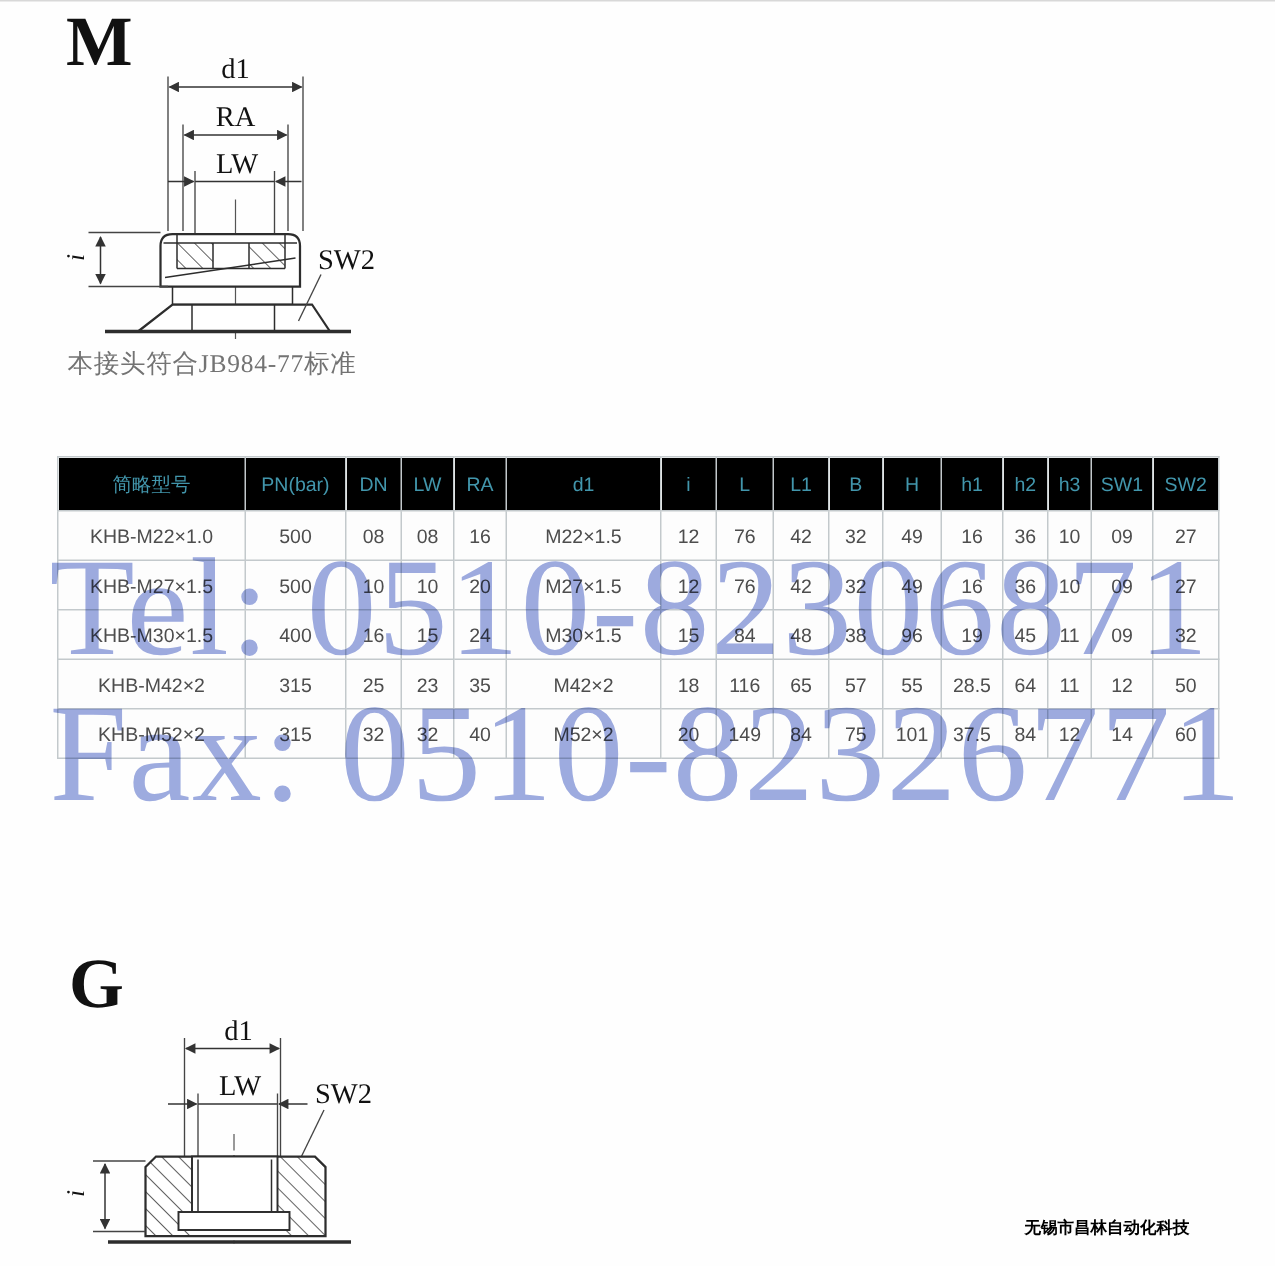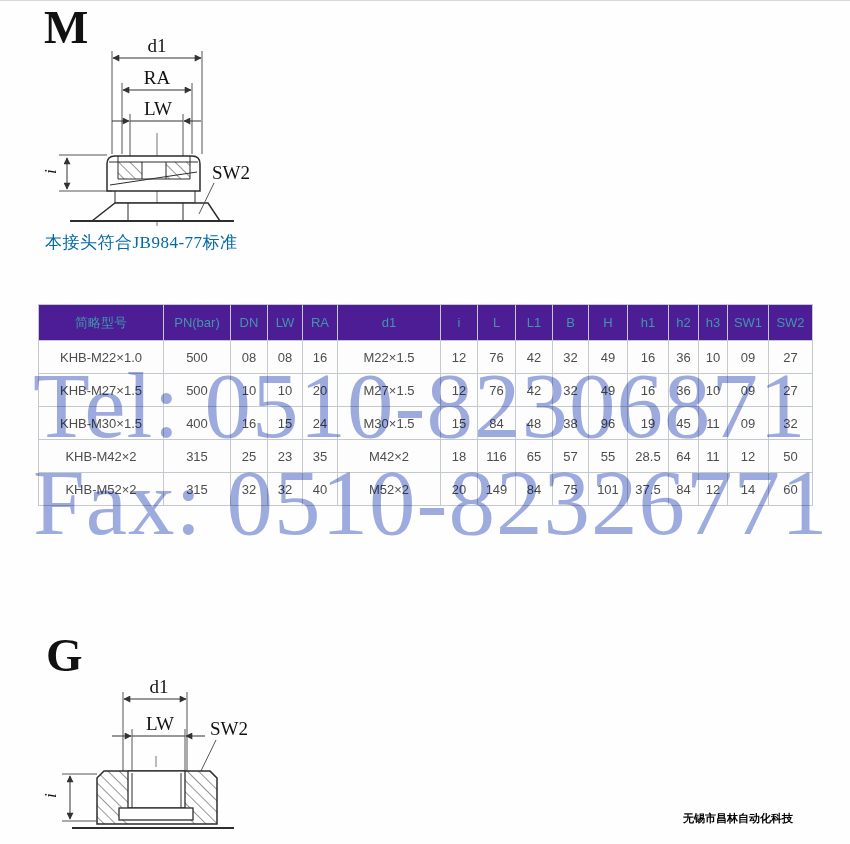--- a/index.html
+++ b/index.html
@@ -15,33 +15,33 @@
   .ext-line{stroke:#444;stroke-width:0.9;}
   .outline{stroke:#2d2d2d;stroke-width:1.5;fill:#fff;}
   .thinpart{stroke:#2d2d2d;stroke-width:1;fill:none;}
   .ground{stroke:#2d2d2d;stroke-width:2.2;}
   .centerline{stroke:#555;stroke-width:0.8;}
   .dim-label{font-family:"Liberation Serif",serif;font-size:19px;fill:#111;}
   .big-letter{font-family:"Liberation Serif",serif;font-size:47px;font-weight:bold;fill:#111;}
   .i-label{font-family:"Liberation Serif",serif;font-size:17px;font-style:italic;fill:#111;}
   .caption{
     position:absolute;left:45px;top:230px;font-family:"Liberation Serif",serif;
-    font-size:17px;color:#0369a1;letter-spacing:0.5px;
+    font-size:17px;color:#737373;letter-spacing:0.5px;
   }
   
   .spec-table{
     position:absolute;left:38px;top:303px;width:774px;
     border-collapse:collapse;table-layout:fixed;
     font-size:13px;color:#4d4d4d;
   }
   .spec-table th,.spec-table td{
     border:1px solid #c3c9cc;text-align:center;vertical-align:middle;
     padding:0;overflow:hidden;white-space:nowrap;
   }
-  .spec-table th{height:35px;background:#4c1d95;color:#4296ac;font-weight:normal;font-size:13px;}
+  .spec-table th{height:35px;background:#000000;color:#4296ac;font-weight:normal;font-size:13px;}
   .spec-table td{height:32px;background:#fdfdfd;}
   
   .watermark{
     position:absolute;left:33px;white-space:nowrap;
     font-family:"Liberation Serif",serif;font-size:93px;line-height:1;
     color:#8d9ddb;letter-spacing:1px;mix-blend-mode:multiply;
     opacity:0.85;z-index:5;pointer-events:none;
   }
   .wm-tel{top:358px;}
   .wm-fax{top:455px;}

